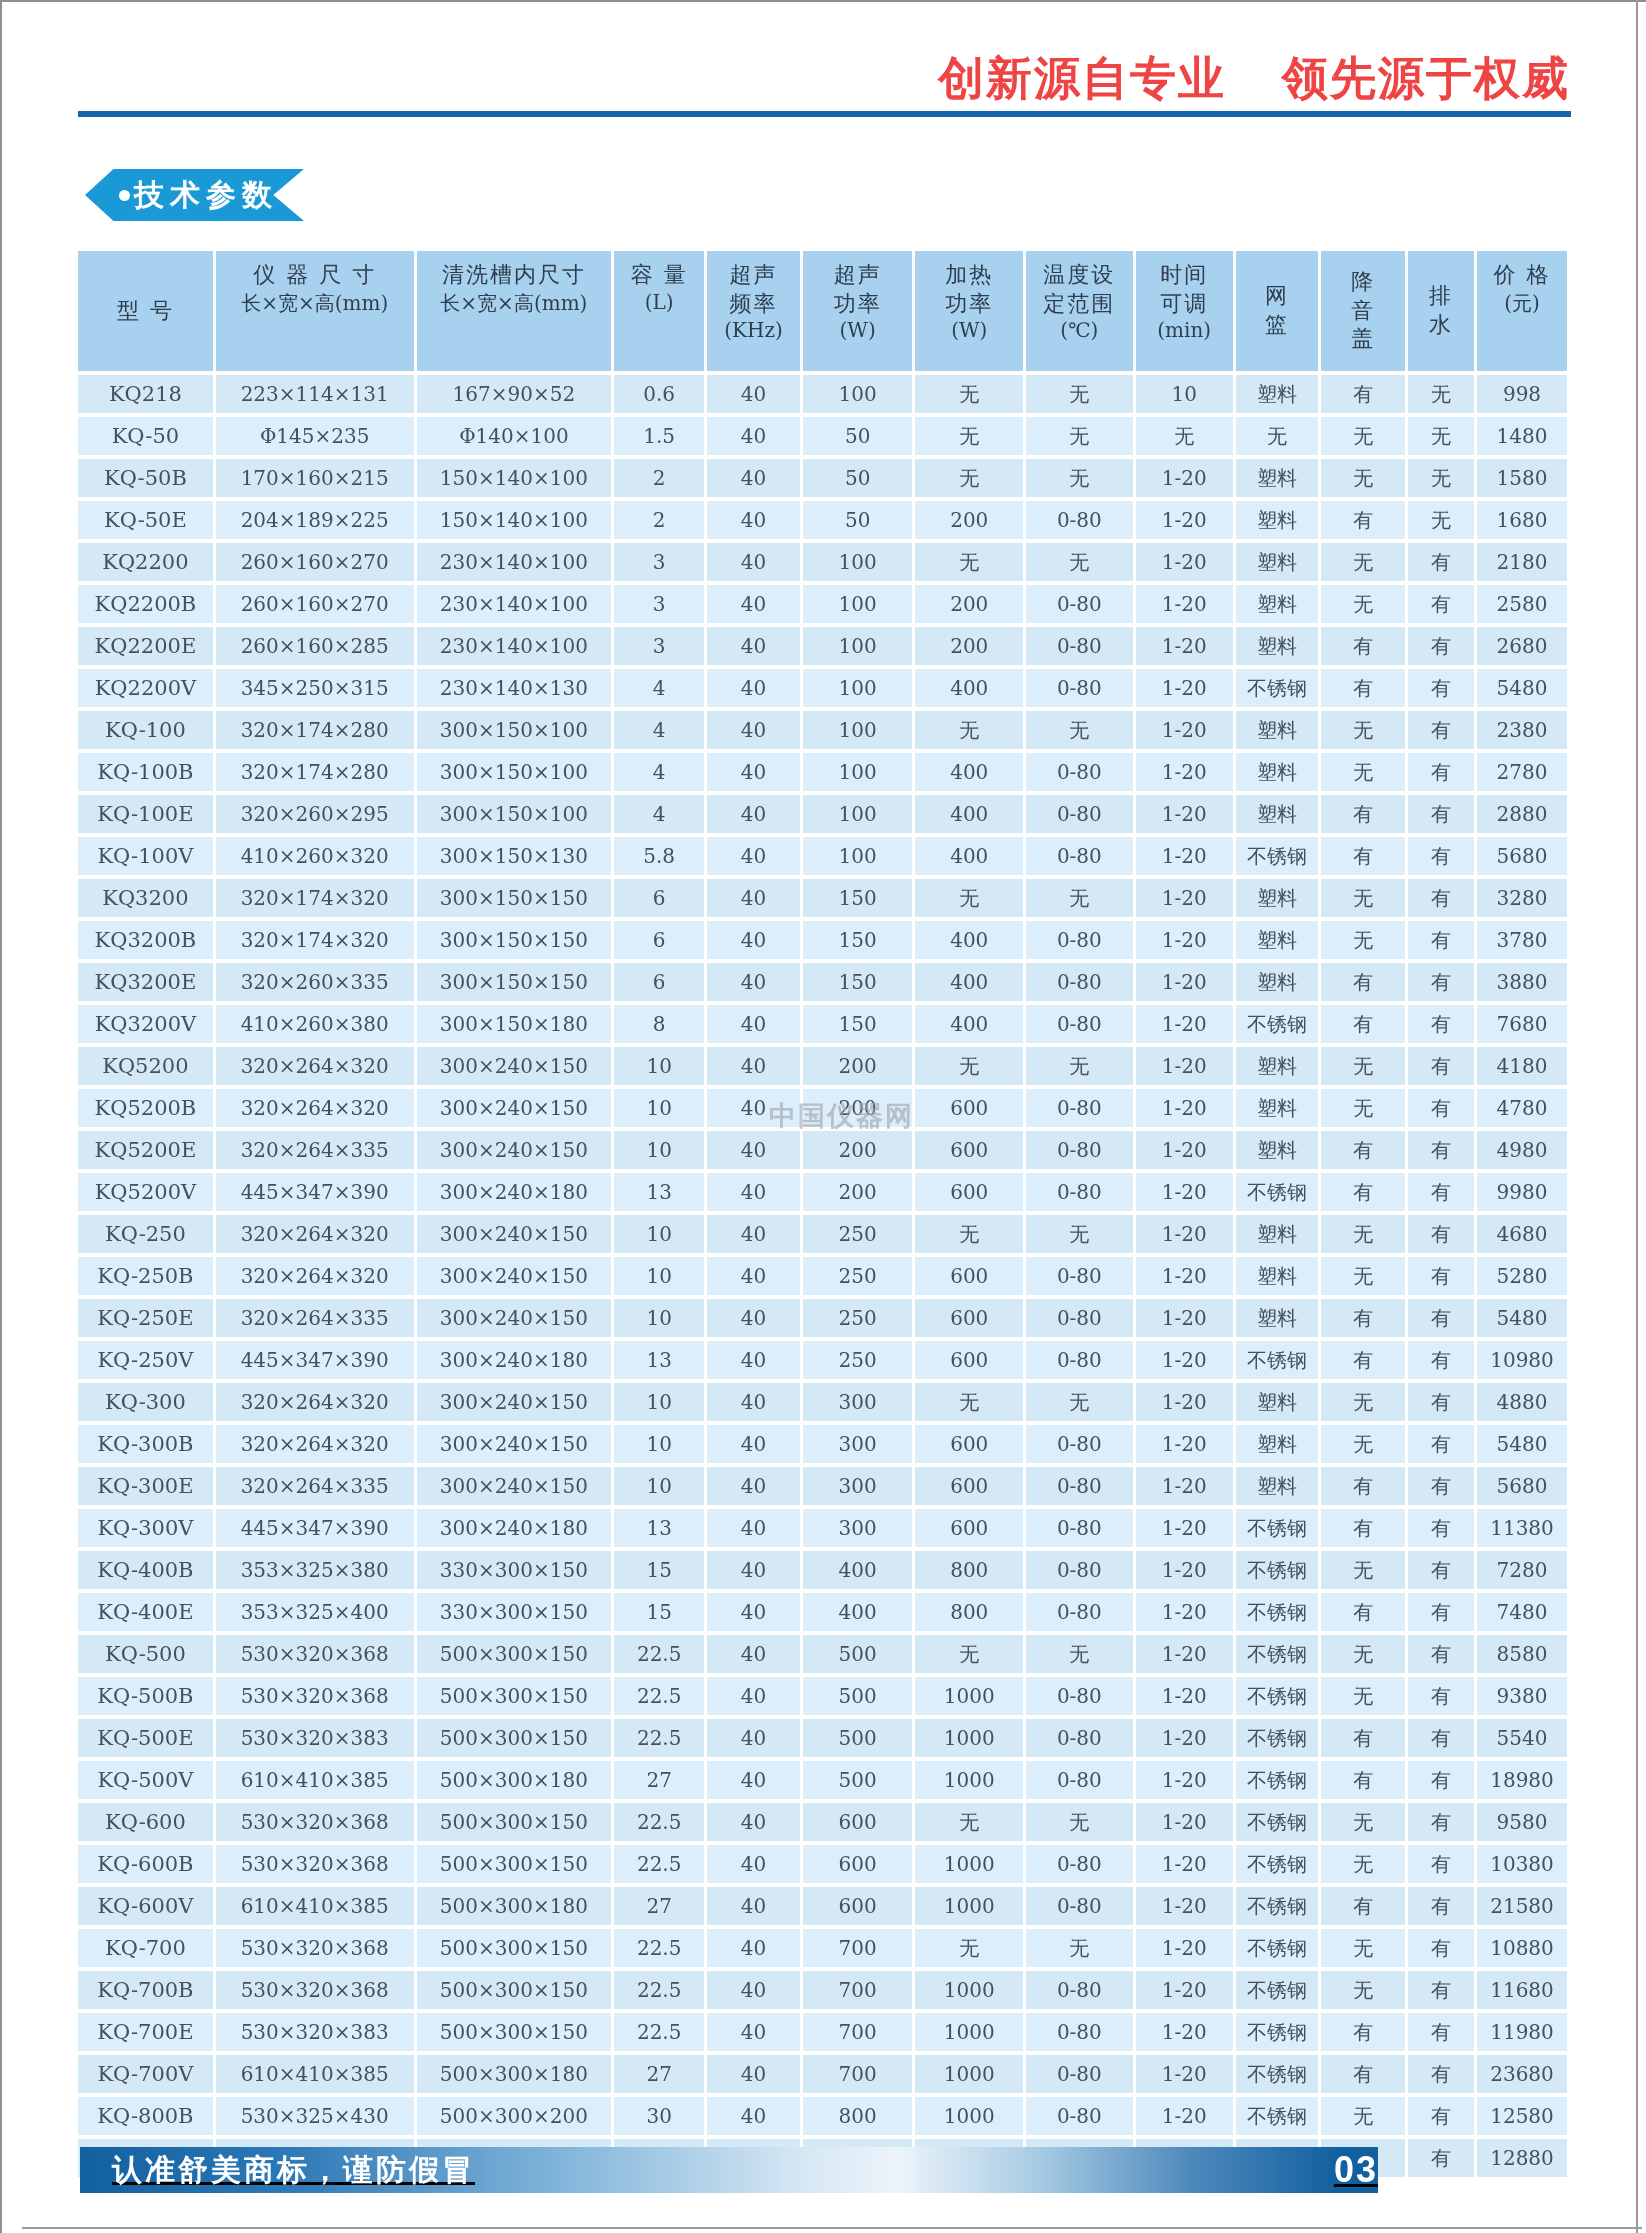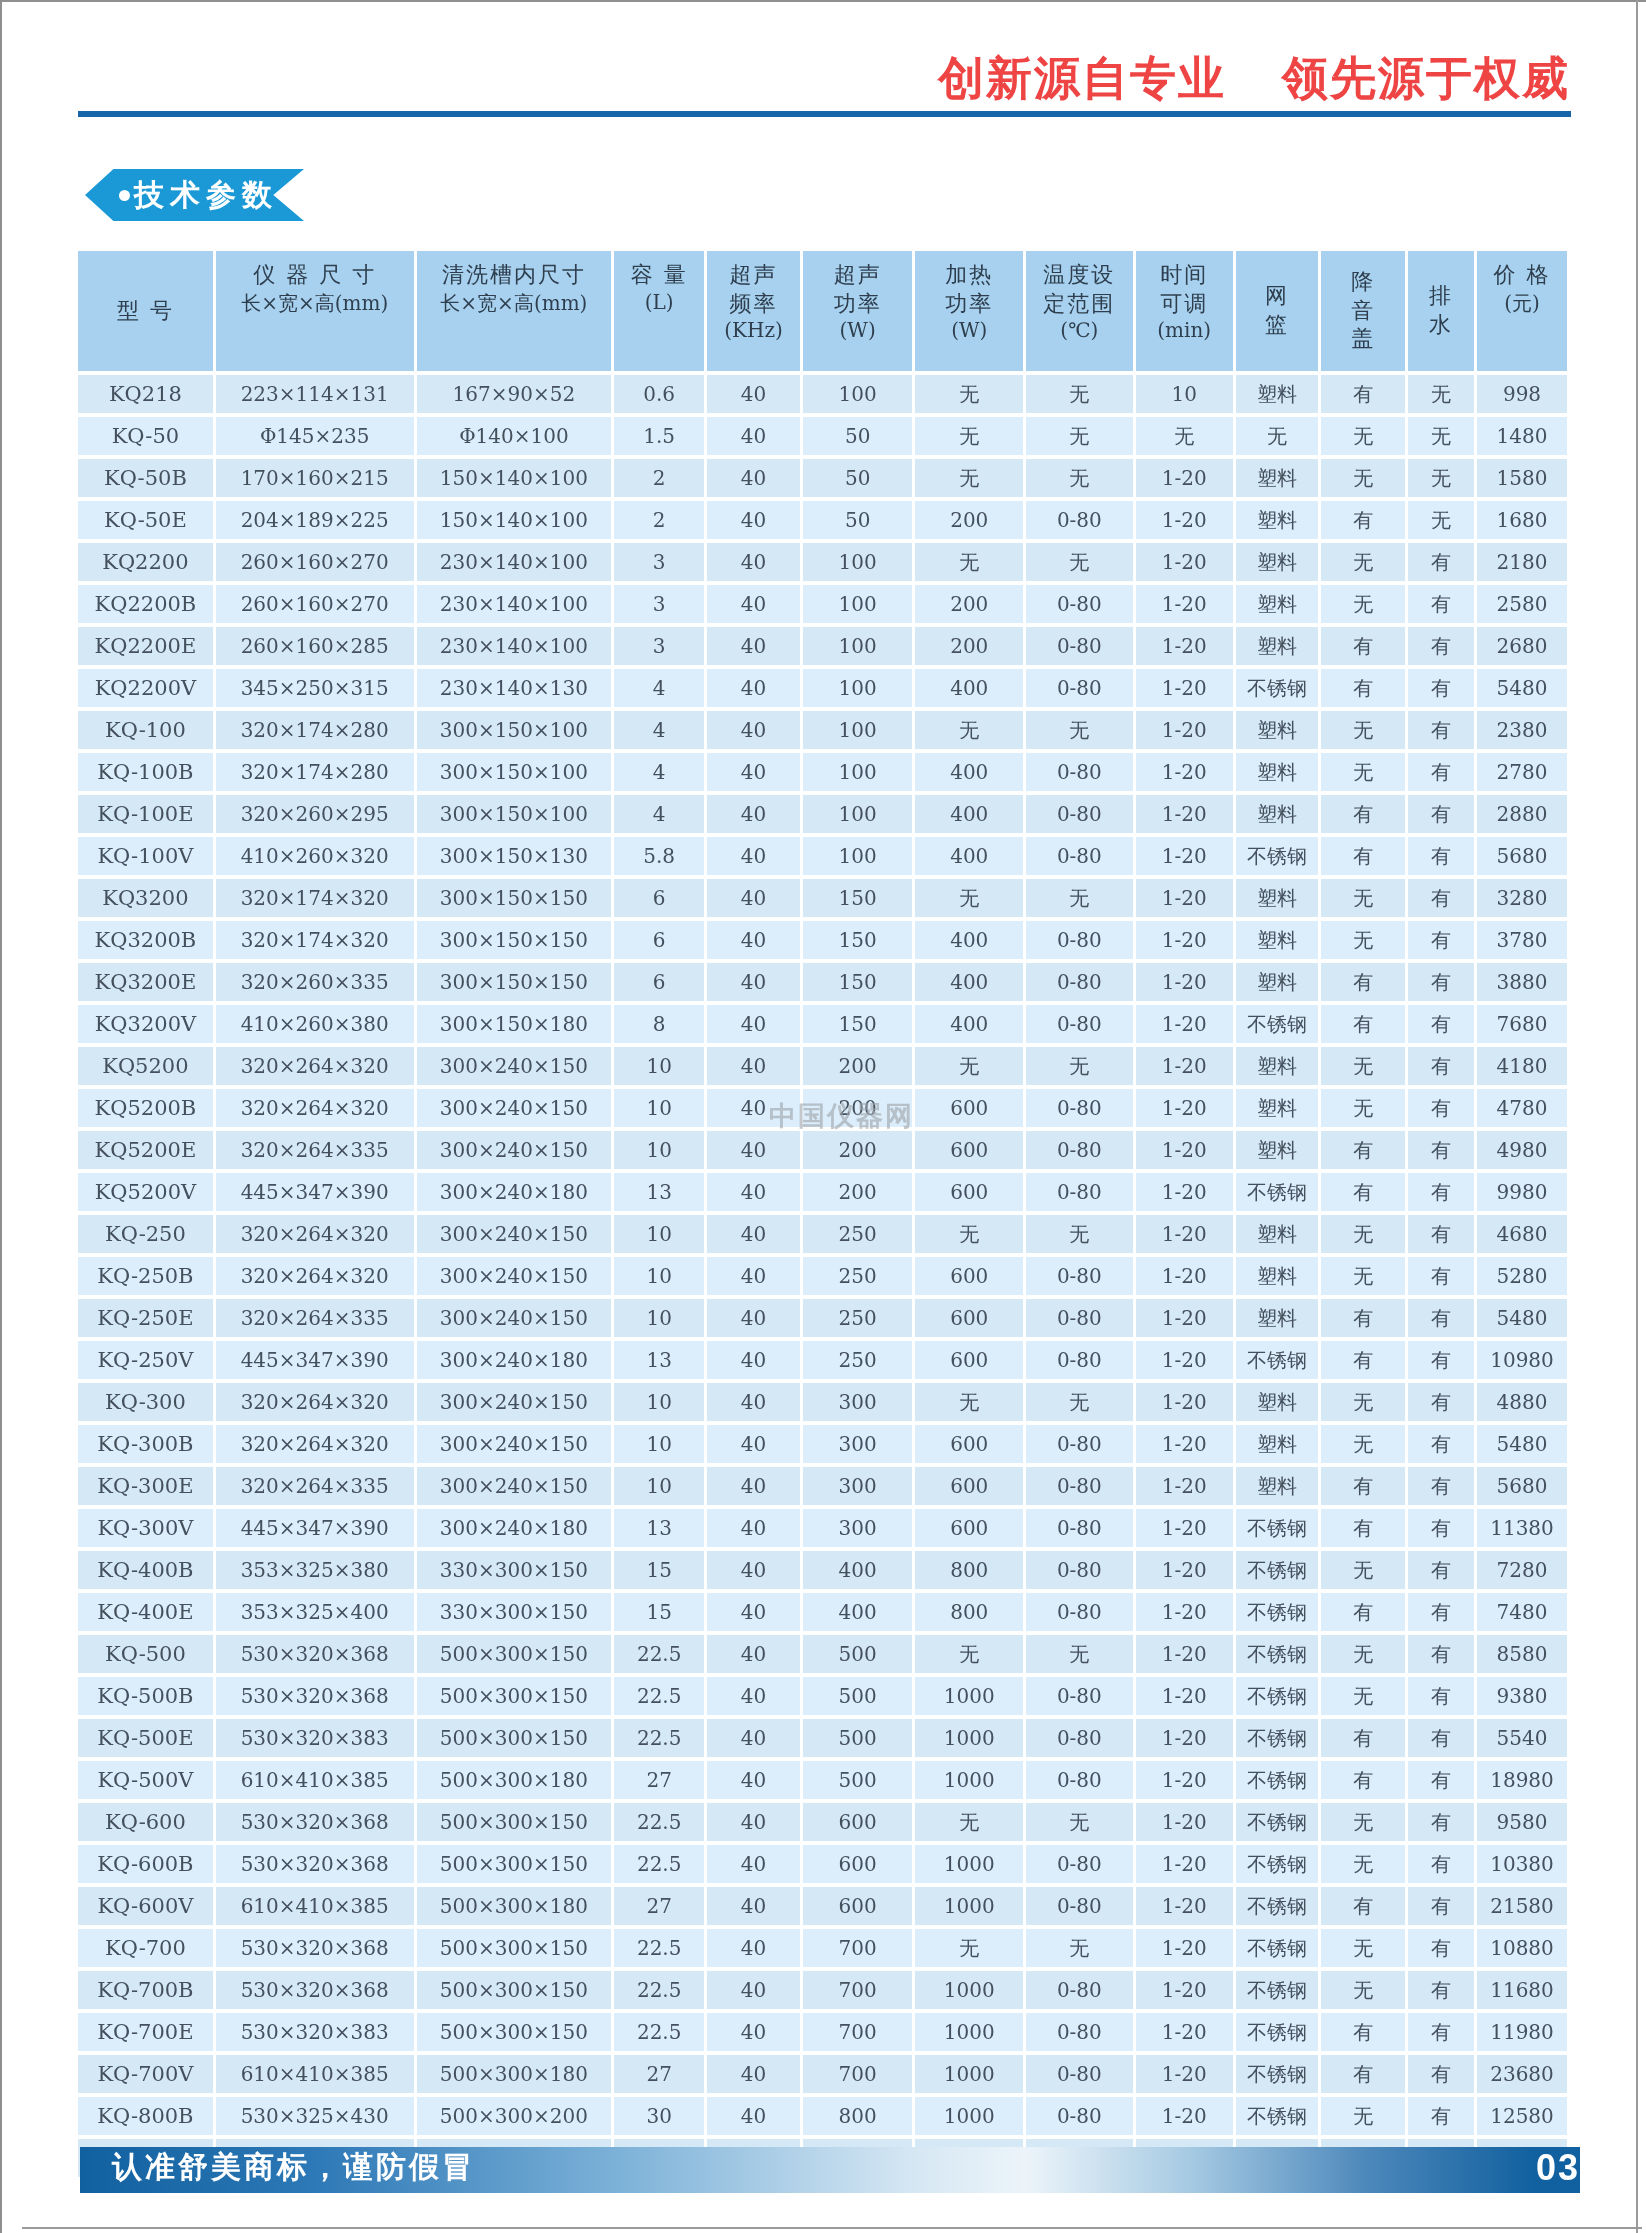--- a/index.html
+++ b/index.html
@@ -81,23 +81,23 @@
 
   
   .watermark{
     position:absolute;left:769px;top:1098px;
     font-size:27px;color:#9fa4ab;opacity:0.62;
     letter-spacing:2px;font-weight:bold;
   }
 
   
   .footer-bar{
-    position:absolute;left:80px;top:2147px;width:1500px;height:46px;
+    position:absolute;left:80px;top:2147px;width:1298px;height:46px;
     background:linear-gradient(90deg,#11609f 0%,#2e79b7 16%,#7db2d8 36%,#d7e8f4 56%,#ecf4fa 63%,#a6cae3 74%,#4b87ba 86%,#11609f 97%);
-    display:flex;justify-content:space-between;
+    display:flex;align-items:center;justify-content:space-between;text-decoration:underline;
   }
   .footer-notice{
     color:#ffffff;font-size:30px;font-weight:bold;
     letter-spacing:3px;padding-left:32px;white-space:nowrap;
   }
   .footer-page{
     color:#ffffff;font-size:36px;font-weight:bold;
     letter-spacing:2px;
   }
 </style>

